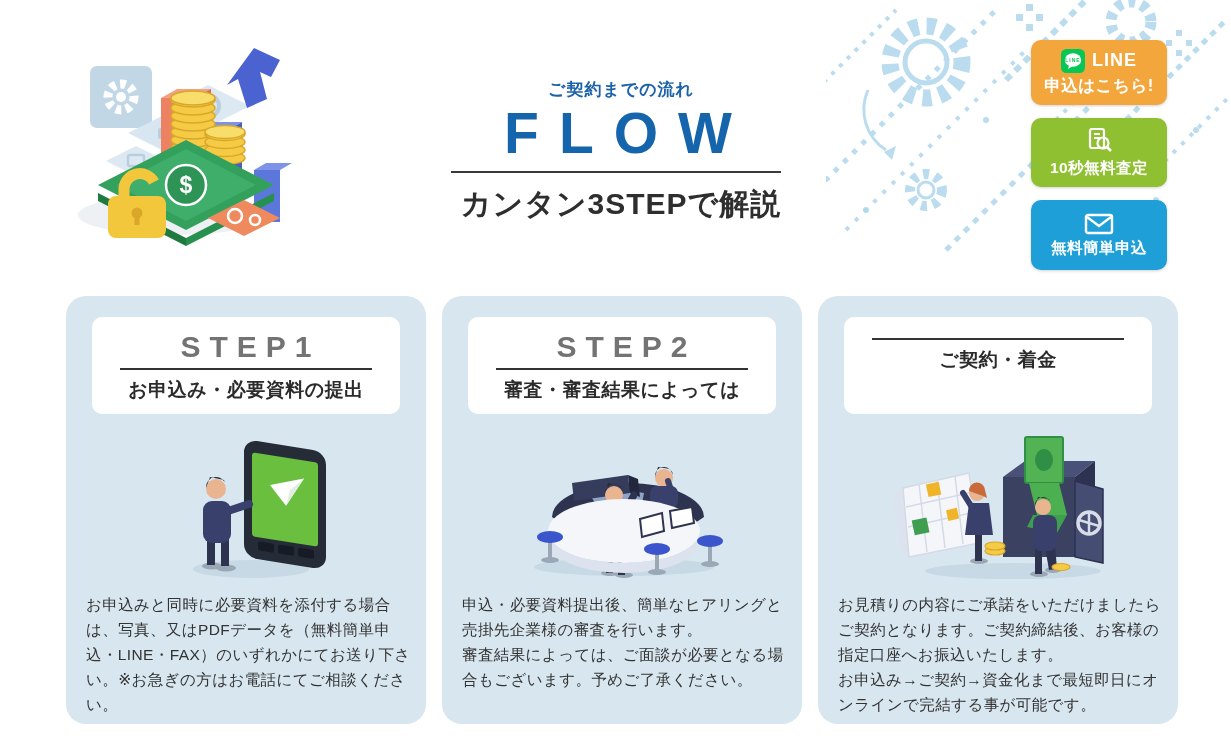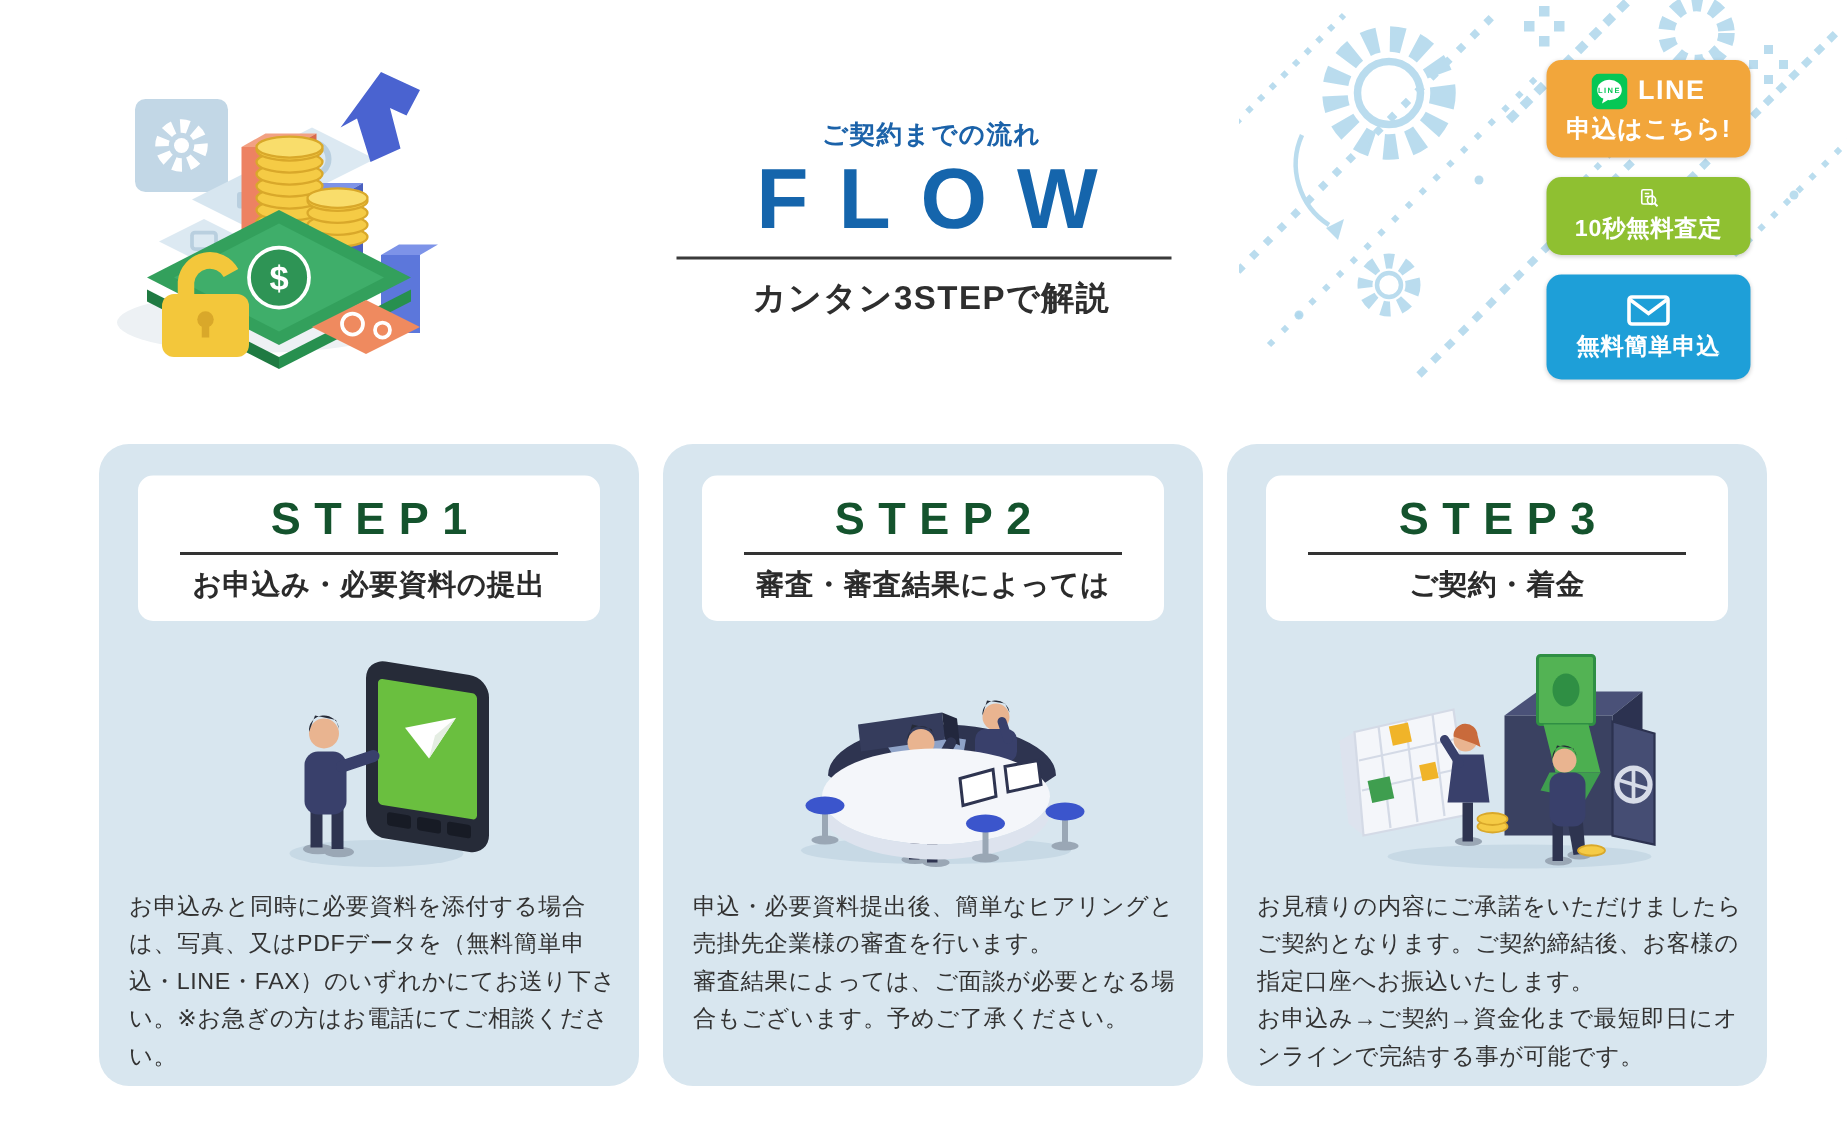--- a/index.html
+++ b/index.html
@@ -52,21 +52,21 @@
   }
   .flow-divider {
     margin-top: 9px;
     border-bottom: 2px solid #3a3a3a;
     width: 330px;
   }
   .flow-tagline {
     margin-top: 11px;
     color: #2e2e2e;
     font-weight: bold;
-    font-size: 22px;
+    font-size: 30px;
     letter-spacing: 1px;
   }
 
   
   .cta-column {
     position: absolute;
     left: 1031px; top: 40px;
     width: 136px;
     display: flex;
     flex-direction: column;
@@ -80,21 +80,21 @@
     font-weight: bold;
     cursor: pointer;
     box-shadow: 0 1px 3px rgba(0,0,0,0.18);
     display: flex;
     flex-direction: column;
     align-items: center;
     justify-content: center;
     padding: 7px 4px;
   }
   .cta-line   { background: #F2A63B; height: 65px; align-items: center; }
-  .cta-satei  { background: #8FC031; height: 52px; }
+  .cta-satei  { background: #8FC031; height: 69px; }
   .cta-apply  { background: #1E9FD8; height: 70px; }
   .cta-line-row1 {
     display: flex; align-items: center; gap: 7px;
     font-size: 18px; letter-spacing: 1px;
   }
   .cta-line-row2 { font-size: 16.5px; margin-top: 2px; letter-spacing: 0.5px; }
   .cta-label { font-size: 15.5px; margin-top: 2px; letter-spacing: 0.5px; }
 
   
   .steps {
@@ -113,21 +113,21 @@
   }
   .step-titlebox {
     background: #ffffff;
     border-radius: 10px;
     margin: 0 6px;
     height: 97px;
     text-align: center;
     padding-top: 15px;
   }
   .step-label {
-    color: #14532d;
+    color: #737373;
     font-weight: 800;
     font-size: 30px;
     letter-spacing: 9px;
     padding-left: 9px;
     line-height: 1;
   }
   .step-divider {
     width: 252px;
     margin: 6px auto 0 auto;
     border-bottom: 2px solid #333;
@@ -385,21 +385,20 @@
             <ellipse cx="198" cy="110" rx="13" ry="6"></ellipse>
           </g>
         </svg>
       </div>
       <div class="step-desc">申込・必要資料提出後、簡単なヒアリングと売掛先企業様の審査を行います。
 審査結果によっては、ご面談が必要となる場合もございます。予めご了承ください。</div>
     </div>
 
     <div class="step-card">
       <div class="step-titlebox">
-        <div class="step-label">STEP3</div>
         <div class="step-divider"></div>
         <div class="step-subtitle">ご契約・着金</div>
       </div>
       <div class="step-illustration">
         <svg width="230" height="150" viewBox="0 0 230 150">
           <ellipse cx="130" cy="140" rx="88" ry="8" fill="#C7D9E5"></ellipse>
           <g>
             <polygon points="20,57 26,126 16,118 10,63" fill="#DDE3EE"></polygon>
             <polygon points="20,57 86,42 96,112 26,126" fill="#F4F6FA" stroke="#D4DAE6" stroke-width="1.5"></polygon>
             <g stroke="#D4DAE6" stroke-width="1.5">

